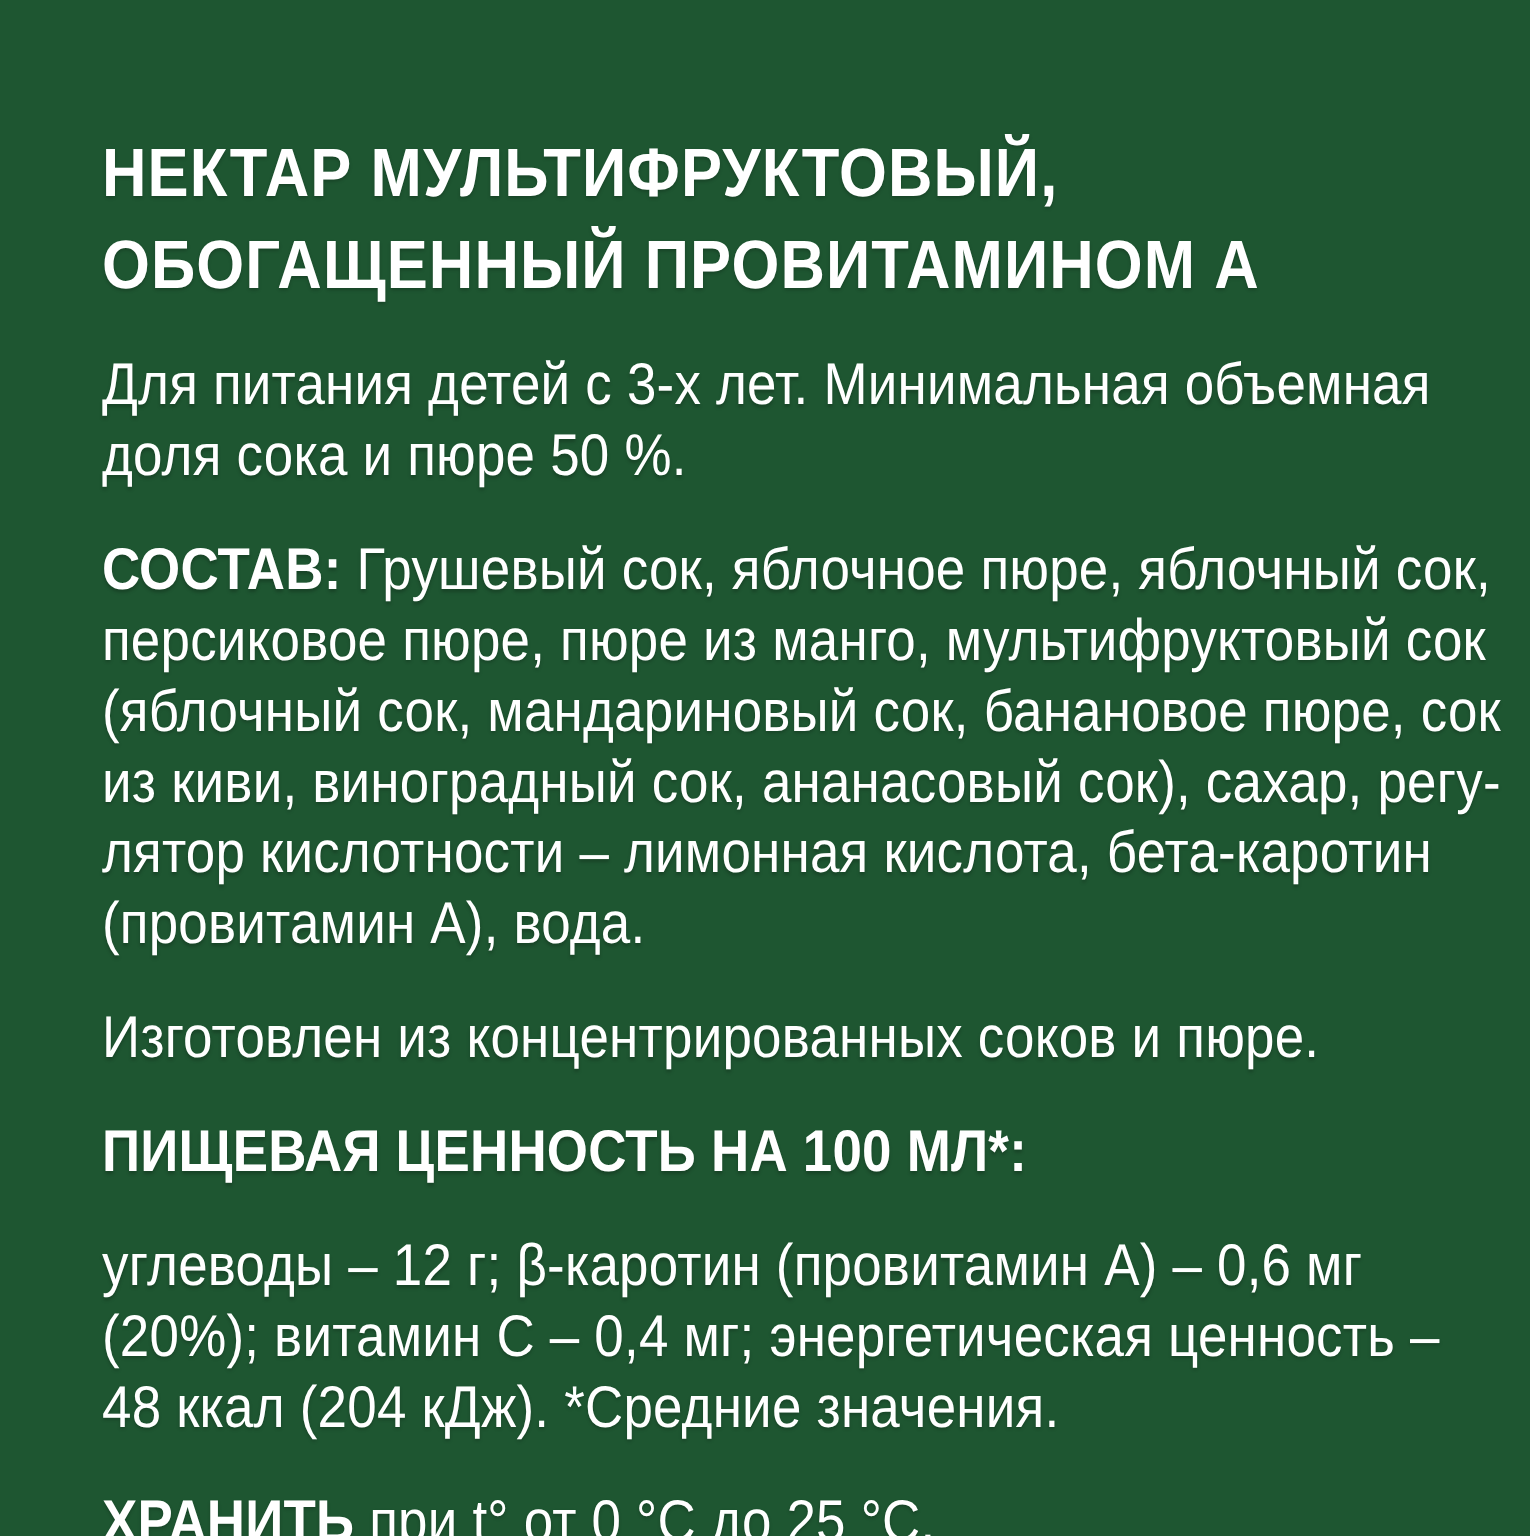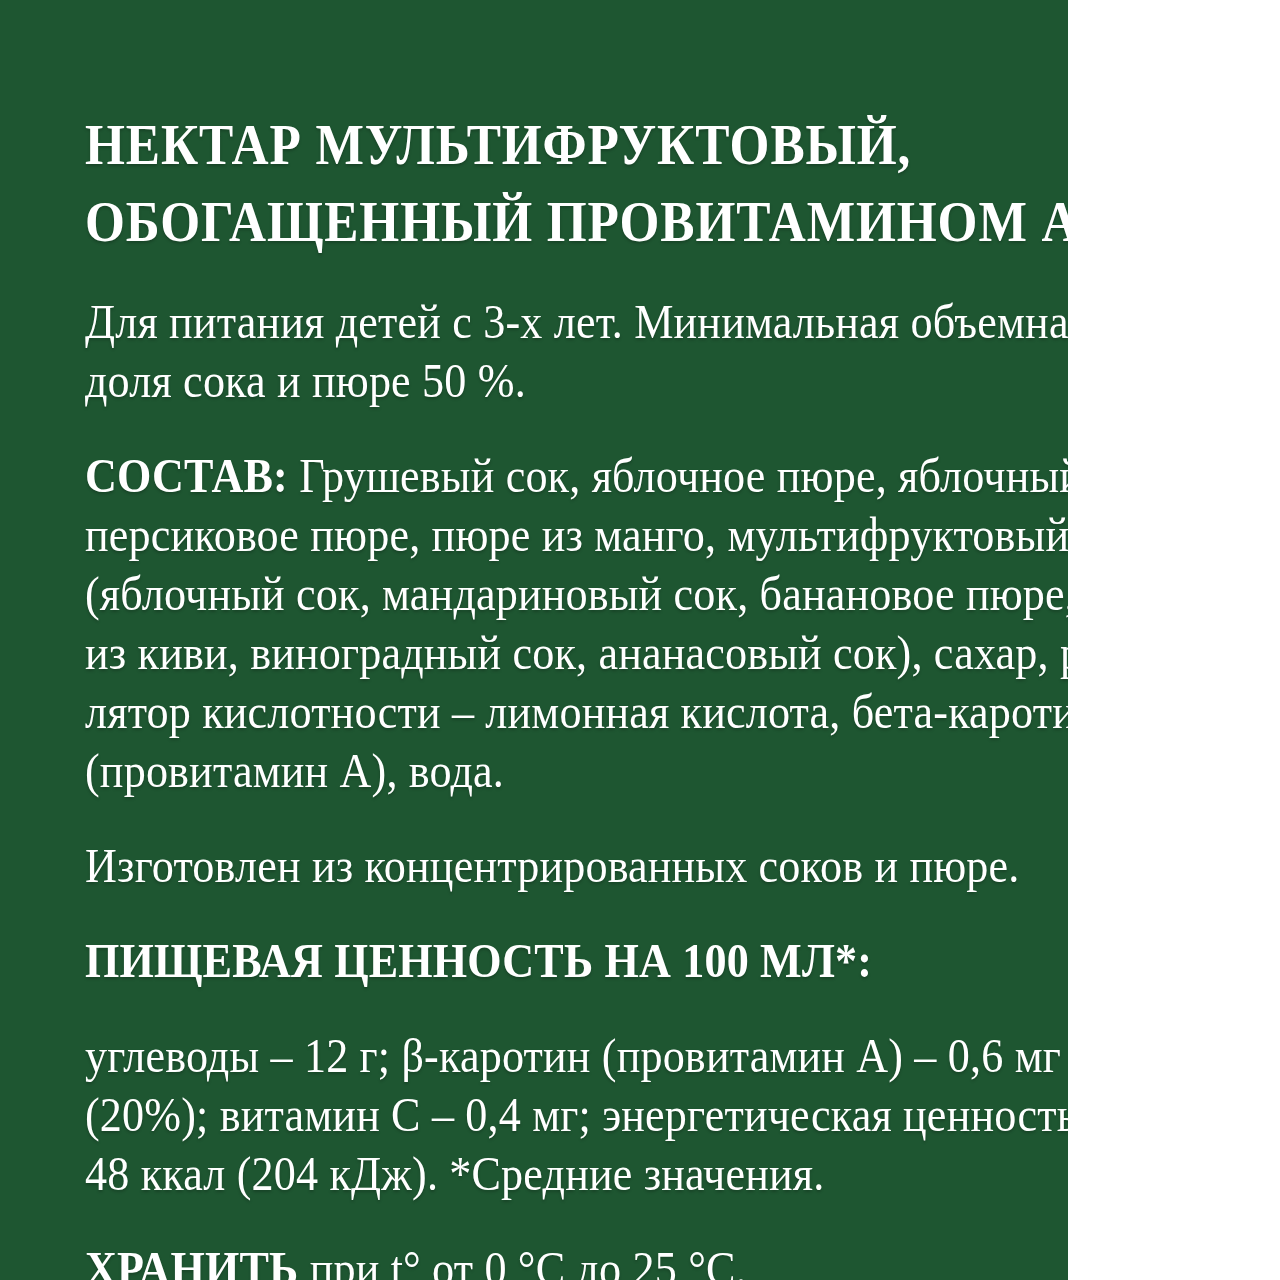--- a/index.html
+++ b/index.html
@@ -2,26 +2,26 @@
 <html style="--bg-color: #1e5631; --text-color: #ffffff;"><head>
 <meta charset="utf-8">
 <style>
   html, body {
     margin: 0;
     padding: 0;
     background: #ffffff;
   }
   .canvas {
     position: relative;
-    width: 1068px;
+    width: 1275px;
     height: 1280px;
     overflow: hidden;
     background: var(--bg-color, #1e5631);
     color: var(--text-color, #ffffff);
-    font-family: Liberation Serif, serif;
+    font-family: Liberation Sans, sans-serif;
   }
   .text-column {
     position: absolute;
     left: 85px;
     top: 70px;
     width: 1380px;
     transform: scaleX(0.9);
     transform-origin: 0 0;
     white-space: pre-line;
     text-shadow: 0 2px 3px rgba(0, 0, 0, 0.22);

